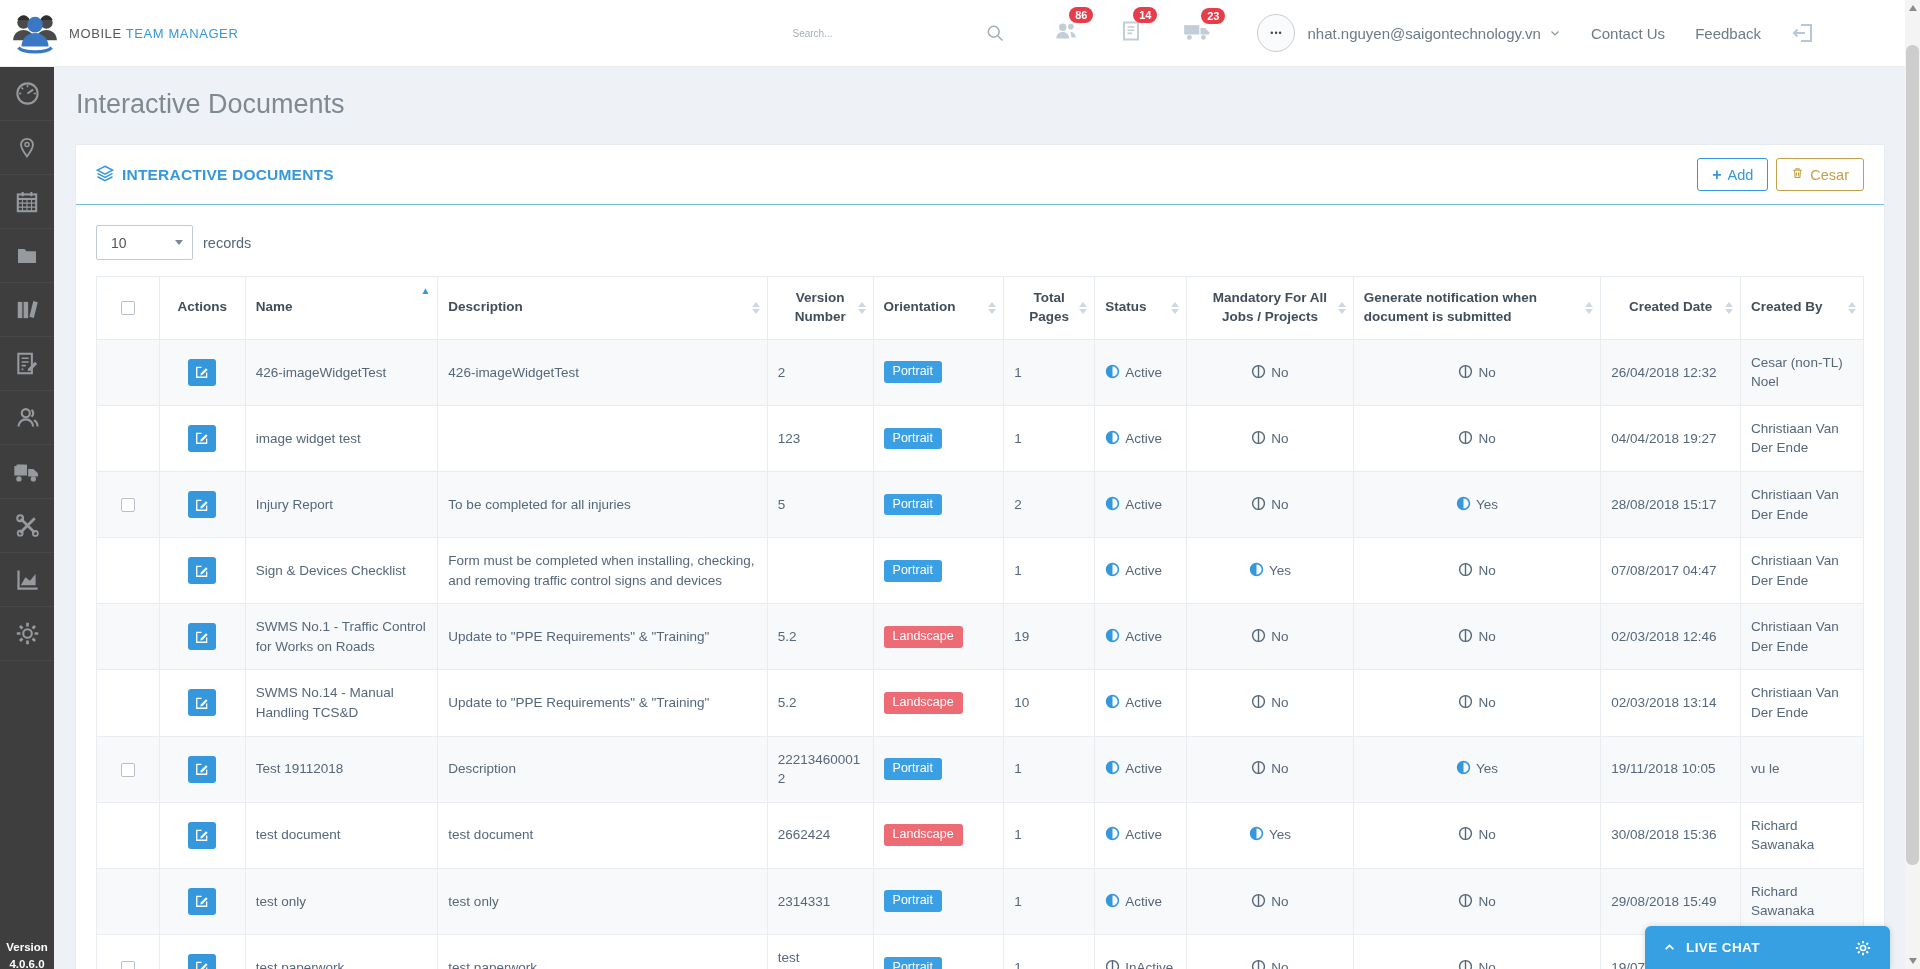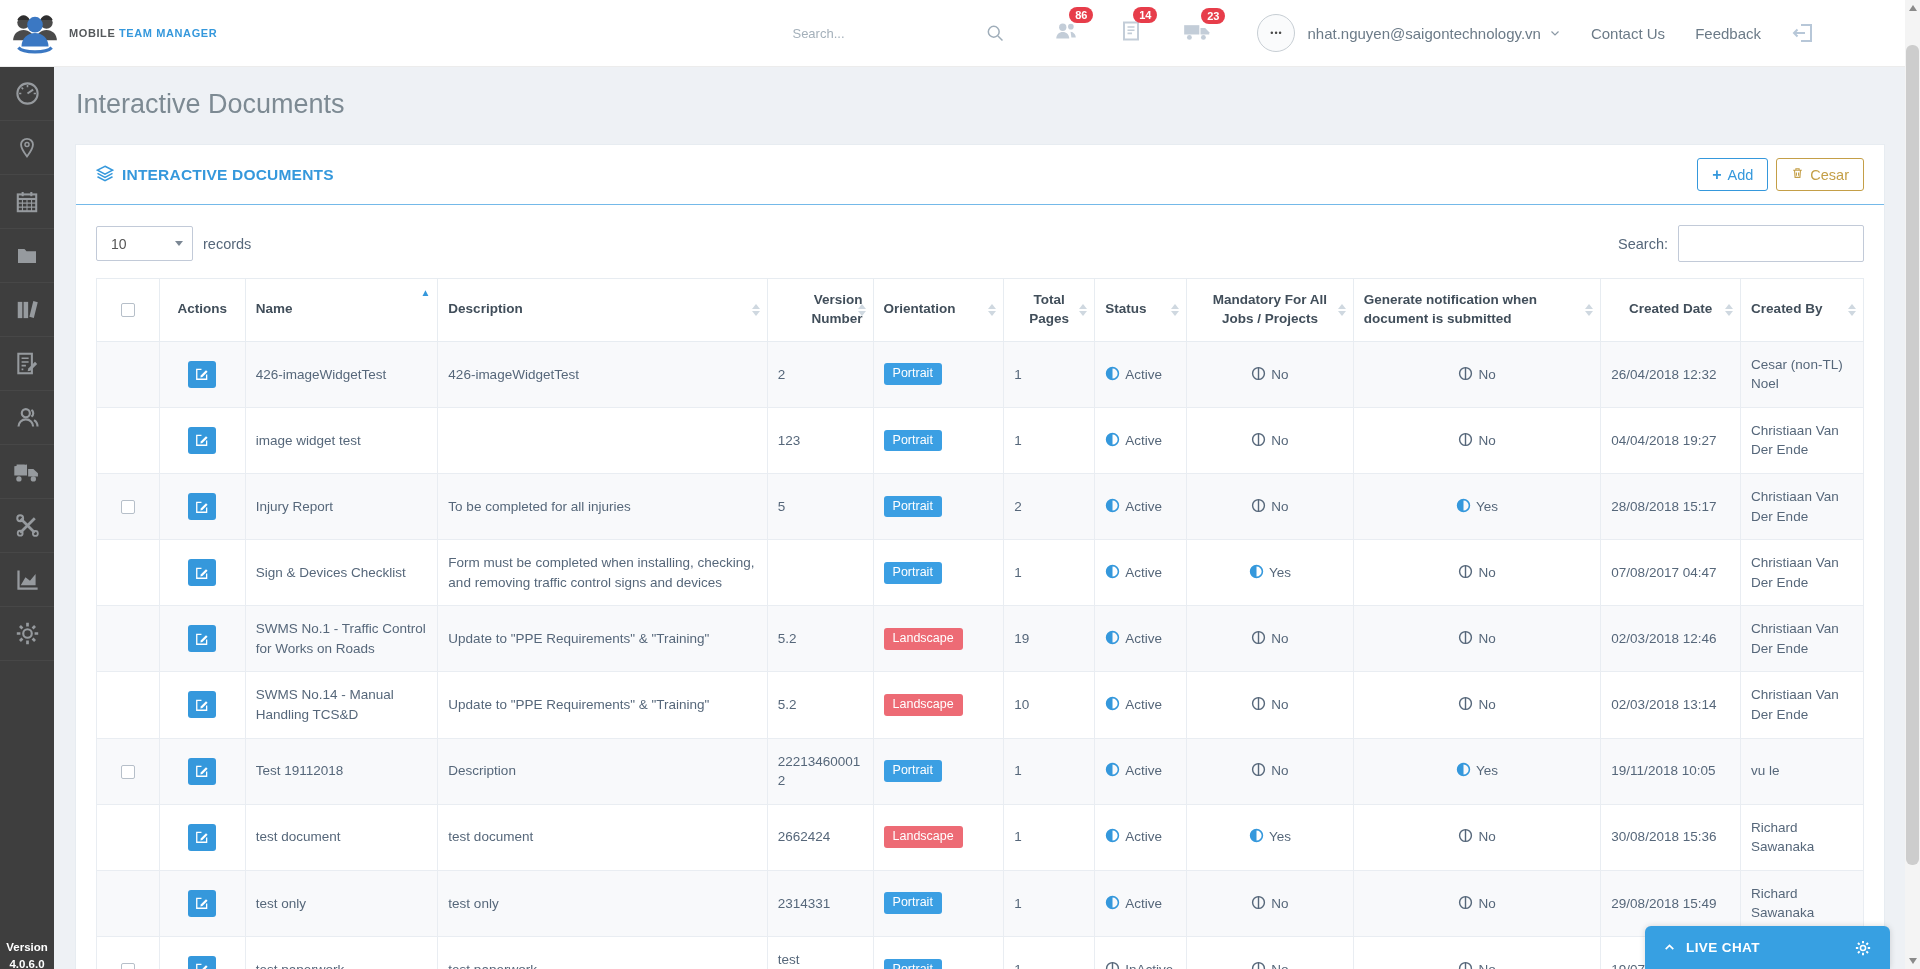--- a/index.html
+++ b/index.html
@@ -4,26 +4,26 @@
 <style>
   * { box-sizing: border-box; margin: 0; padding: 0; }
   html,body { width:1920px; height:969px; overflow:hidden; }
   body { font-family:"Liberation Sans","DejaVu Sans",sans-serif; background:#fff; color:#56677a; position:relative; }
 
   
   .topbar { position:absolute; top:0; left:0; width:1905px; height:67px; background:#fff;
             display:flex; align-items:center; padding:0 90px 0 10px; border-bottom:1px solid #ececec; z-index:30; }
   .brand { display:flex; align-items:center; gap:9px; }
   .brand-mark svg { display:block; }
-  .brand-text { font-size:11px; font-weight:bold; letter-spacing:.6px; white-space:nowrap; }
+  .brand-text { font-size:13px; font-weight:normal; letter-spacing:.6px; white-space:nowrap; }
   .brand-text .w1 { color:#55595c; }
   .brand-text .w2 { color:#3598dc; }
   .top-spacer { flex:1; }
   .search-area { display:flex; align-items:center; margin-right:48px; }
-  .top-search { border:none; outline:none; width:155px; font-size:13px; color:#a16207;
+  .top-search { border:none; outline:none; width:155px; font-size:10px; color:#a16207;
                 font-family:inherit; background:transparent; }
   .top-search::placeholder { color:#a4b0ba; }
   .search-mag { color:#9fadb9; margin-left:38px; display:flex; }
   .notif-group { display:flex; align-items:center; gap:40px; margin-right:46px; }
   .notif { position:relative; color:#c3cdd8; display:flex; cursor:pointer; }
   .notif .badge { position:absolute; top:-11px; right:-14px; background:#e73d4a; color:#fff;
                   font-size:11px; font-weight:bold; border-radius:9px; padding:2px 6px; line-height:1.1; }
   .avatar { width:38px; height:38px; border-radius:50%; border:1px solid #c7ced4; background:#fafbfc;
             display:flex; align-items:center; justify-content:center; margin-right:12px; }
   .av-dots { color:#4a4a4a; font-size:9px; letter-spacing:1px; }
@@ -335,24 +335,20 @@
       </div>
     </div>
 
     <div class="controls">
       <span class="sel-wrap">
         <select class="page-size">
           <option>10</option>
         </select>
       </span>
       <span class="records-label">records</span>
-      <span class="search-right">
-        <span class="search-label">Search:</span>
-        <input class="panel-search" type="text" style="">
-      </span>
     </div>
 
     <div class="table-wrap">
       <table>
         <colgroup>
             <col style="width: 3.56%;">
             <col style="width: 4.86%;">
             <col style="width: 10.9%;">
             <col style="width: 18.64%;">
             <col style="width: 5.99%;">
@@ -366,21 +362,21 @@
           </colgroup>
         <thead>
             <tr>
               <th style="text-align: center;"><span class="cb"></span></th>
               <th style=" margin-left: 8px;"><span class="th-label">Actions</span></th>
               <th style="text-align: left;"><span class="th-label">Name</span><span class="sort-asc">▲</span></th>
               <th style="text-align: left;"><span class="th-label">Description</span><span class="sort-both">
                   <i class="su"></i>
                   <i class="sd"></i>
                 </span></th>
-              <th style="text-align: right;"><span class="th-label">Version Number</span><span class="sort-both">
+              <th style="text-align: center;"><span class="th-label">Version Number</span><span class="sort-both">
                   <i class="su"></i>
                   <i class="sd"></i>
                 </span></th>
               <th style="text-align: left;"><span class="th-label">Orientation</span><span class="sort-both">
                   <i class="su"></i>
                   <i class="sd"></i>
                 </span></th>
               <th style="text-align: center;"><span class="th-label">Total Pages</span><span class="sort-both">
                   <i class="su"></i>
                   <i class="sd"></i>

